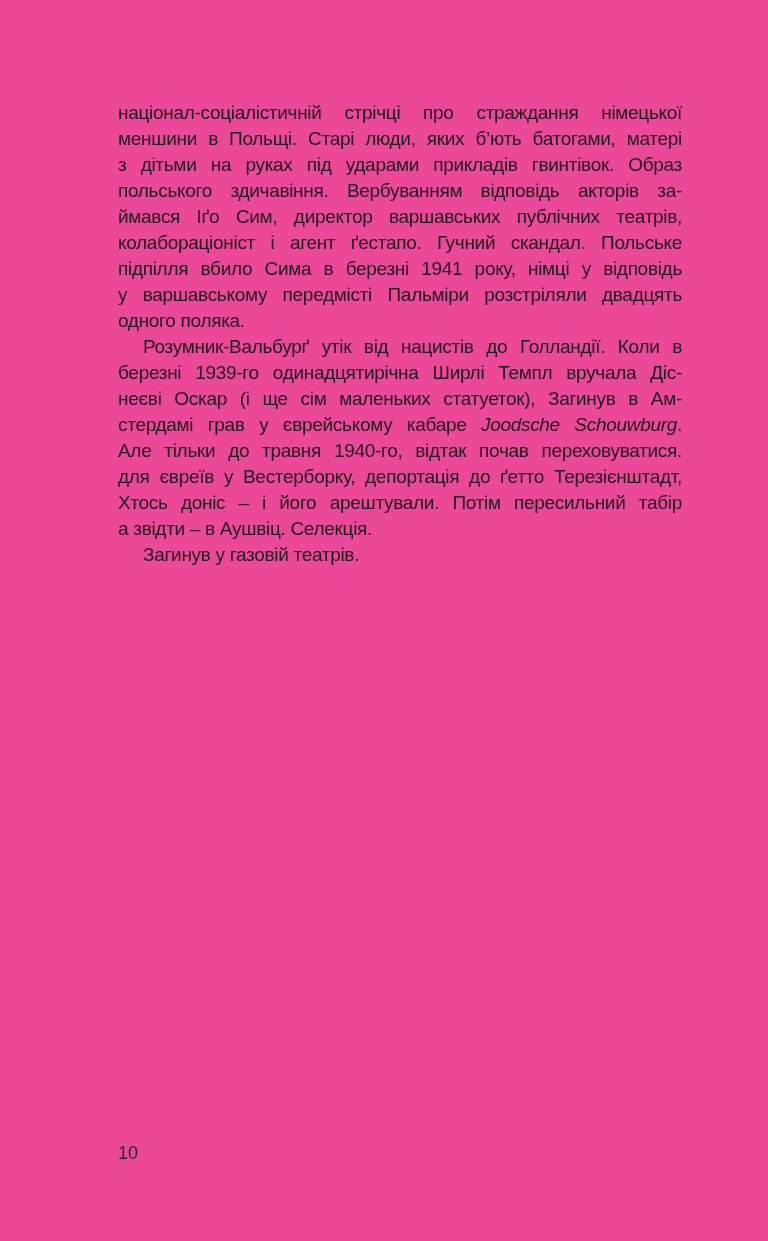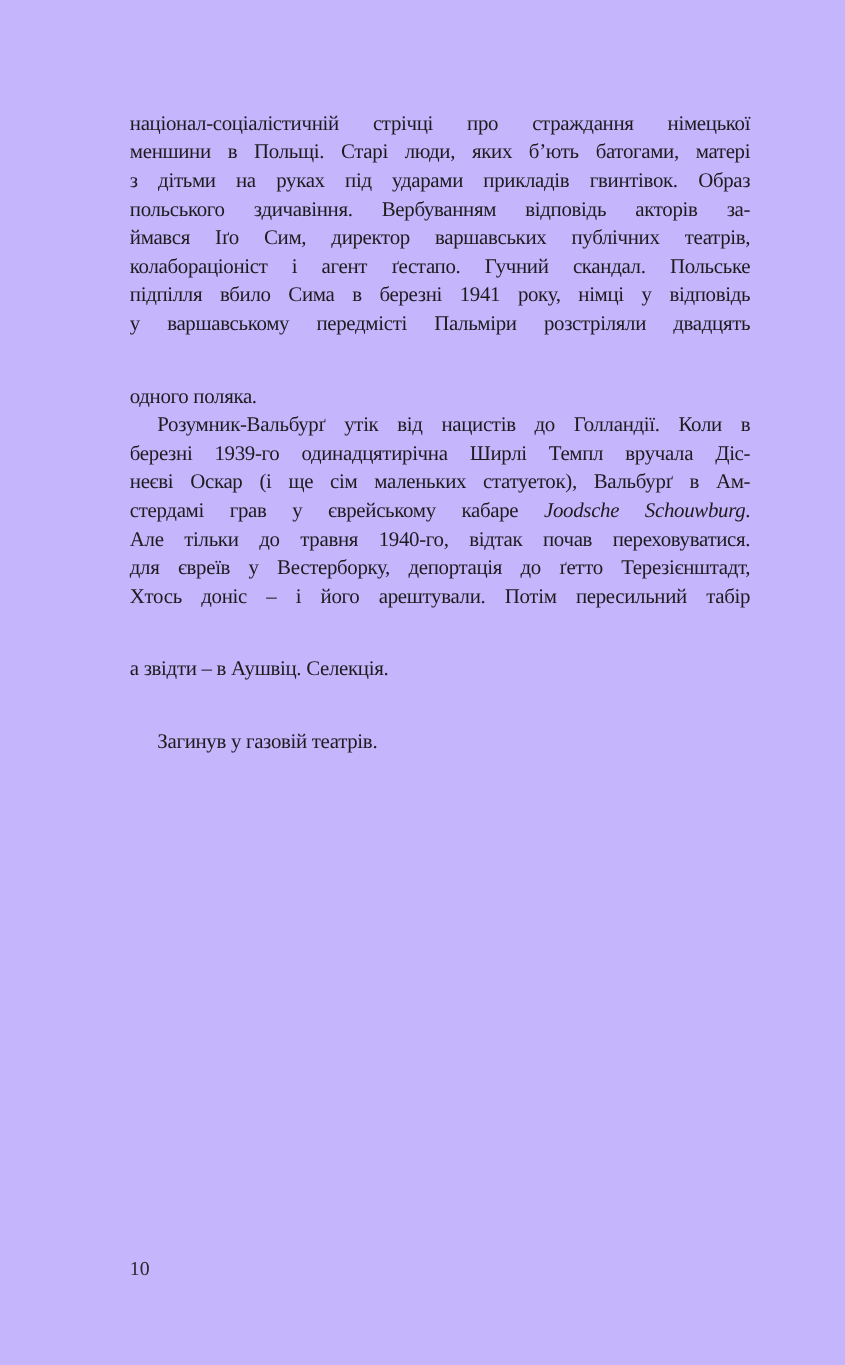--- a/index.html
+++ b/index.html
@@ -4,43 +4,42 @@
 <style>
   html, body {
     margin: 0;
     padding: 0;
     background: #ffffff;
   }
   .page {
     position: relative;
     width: 768px;
     height: 1241px;
-    background: #c4b5fd;
+    background: #ec4899;
     overflow: hidden;
-    font-family: Liberation Serif, serif;
+    font-family: Liberation Sans, sans-serif;
   }
   .text-block {
     position: absolute;
     left: 118px;
     top: 100px;
     width: 564px;
     font-size: 19px;
     line-height: 26px;
     letter-spacing: -0.3px;
     color: #1c1c1c;
   }
   .para { margin: 0; padding: 0; }
   .line {
     text-align: justify;
     text-align-last: justify;
     white-space: normal;
   }
   .line.last {
     text-align-last: left;
-    margin-top: 40px;
   }
   .para.indent .line:first-child {
     text-indent: 25px;
   }
   .line i {
     font-style: italic;
   }
   .page-number {
     position: absolute;
     left: 118px;
@@ -63,21 +62,21 @@
         <div class="line">польського здичавіння. Вербуванням відповідь акторів за-</div>
         <div class="line">ймався Іґо Сим, директор варшавських публічних театрів,</div>
         <div class="line">колабораціоніст і агент ґестапо. Гучний скандал. Польське</div>
         <div class="line">підпілля вбило Сима в березні 1941 року, німці у відповідь</div>
         <div class="line">у варшавському передмісті Пальміри розстріляли двадцять</div>
         <div class="line last">одного поляка.</div>
       </div>
       <div class="para indent">
         <div class="line">Розумник-Вальбурґ утік від нацистів до Голландії. Коли в</div>
         <div class="line">березні 1939-го одинадцятирічна Ширлі Темпл вручала Діс-</div>
-        <div class="line">неєві Оскар (і ще сім маленьких статуеток), Вальбурґ в Ам-</div>
+        <div class="line">неєві Оскар (і ще сім маленьких статуеток), Загинув в Ам-</div>
         <div class="line">стердамі грав у єврейському кабаре <i>Joodsche Schouwburg</i>.</div>
         <div class="line">Але тільки до травня 1940-го, відтак почав переховуватися.</div>
         <div class="line">для євреїв у Вестерборку, депортація до ґетто Терезієнштадт,</div>
         <div class="line">Хтось доніс – і його арештували. Потім пересильний табір</div>
         <div class="line last">а звідти – в Аушвіц. Селекція.</div>
       </div>
       <div class="para indent">
         <div class="line last">Загинув у газовій театрів.</div>
       </div>
     </div>

